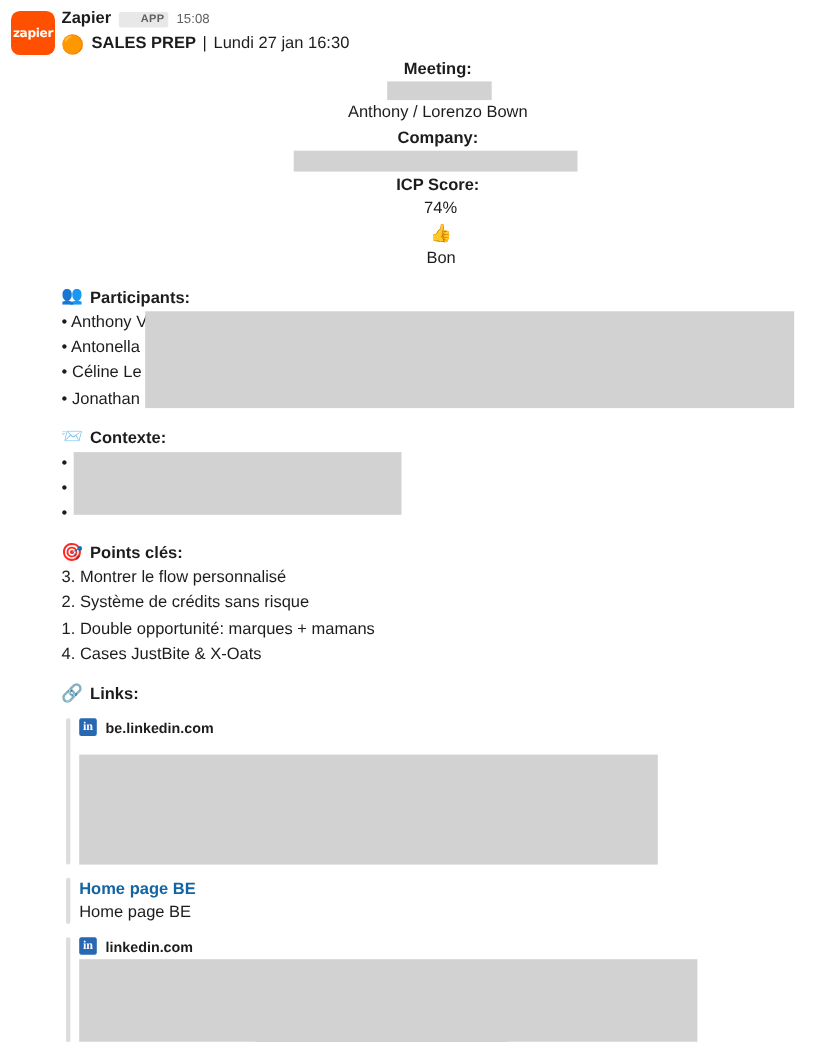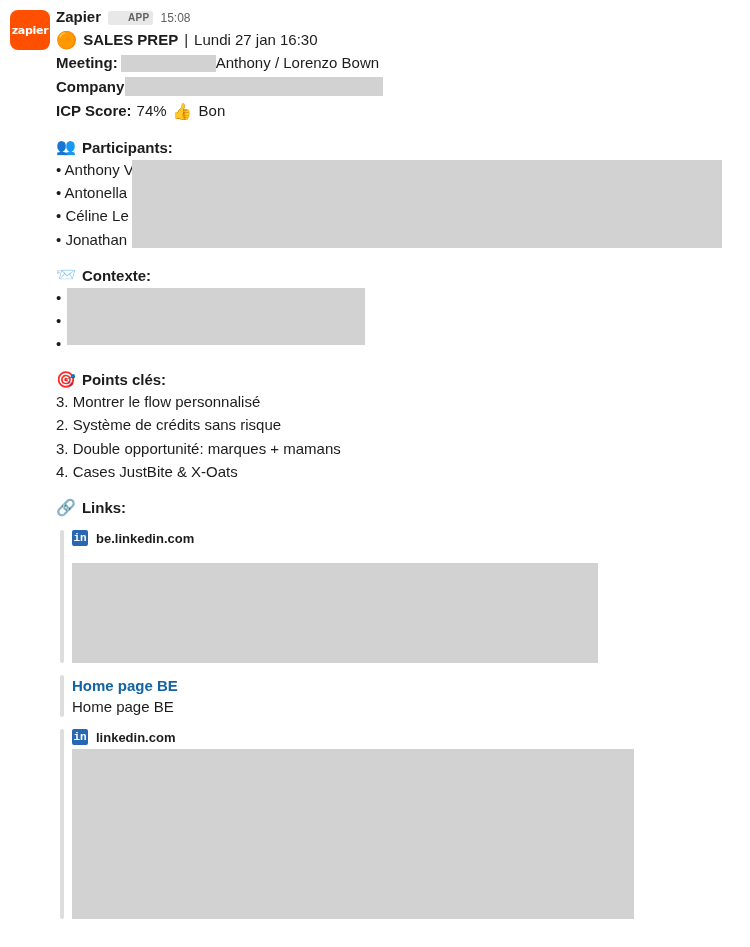--- a/index.html
+++ b/index.html
@@ -90,20 +90,21 @@
   .title-date { font-weight: normal; }
 
   
   .field-row {
     margin-top: 2px;
     font-size: 15px;
     line-height: 1.45;
     display: flex;
     align-items: center;
     white-space: nowrap;
+    flex-direction: column;
   }
   .field-row:first-of-type { margin-top: 8px; }
   .label-b { font-weight: bold; }
 
   .redact {
     display: inline-block;
     background: #d2d2d2;
     vertical-align: middle;
     height: 17px;
   }
@@ -164,21 +165,21 @@
     width: 16px;
     height: 16px;
     background: #2867b2;
     border-radius: 2px;
     display: inline-flex;
     align-items: center;
     justify-content: center;
     color: #ffffff;
     font-size: 11px;
     font-weight: bold;
-    font-family: Liberation Mono, monospace;
+    font-family: Liberation Serif, serif;
     line-height: 1;
   }
   .att-title {
     font-size: 15px;
     font-weight: bold;
     color: #1264a3;
     line-height: 1.4;
   }
   .att-desc {
     font-size: 15px;
@@ -256,21 +257,21 @@
       <div class="block-cover" style="left:11px;top:1px;width:298px;height:57px;"></div>
     </div>
 
     <div class="section-head">
       <span class="emoji">🎯</span>
       <span>Points clés:</span>
     </div>
     <div class="bullets-block">
       <div class="bullet-row">3. Montrer le flow personnalisé</div>
       <div class="bullet-row">2. Système de crédits sans risque</div>
-      <div class="bullet-row">3. Double opportunité: marques + mamans</div>
+      <div class="bullet-row">1. Double opportunité: marques + mamans</div>
       <div class="bullet-row">4. Cases JustBite &amp; X-Oats</div>
     </div>
 
     <div class="section-head">
       <span class="emoji">🔗</span>
       <span>Links:</span>
     </div>
 
     <div class="attachment">
       <div class="att-source">

